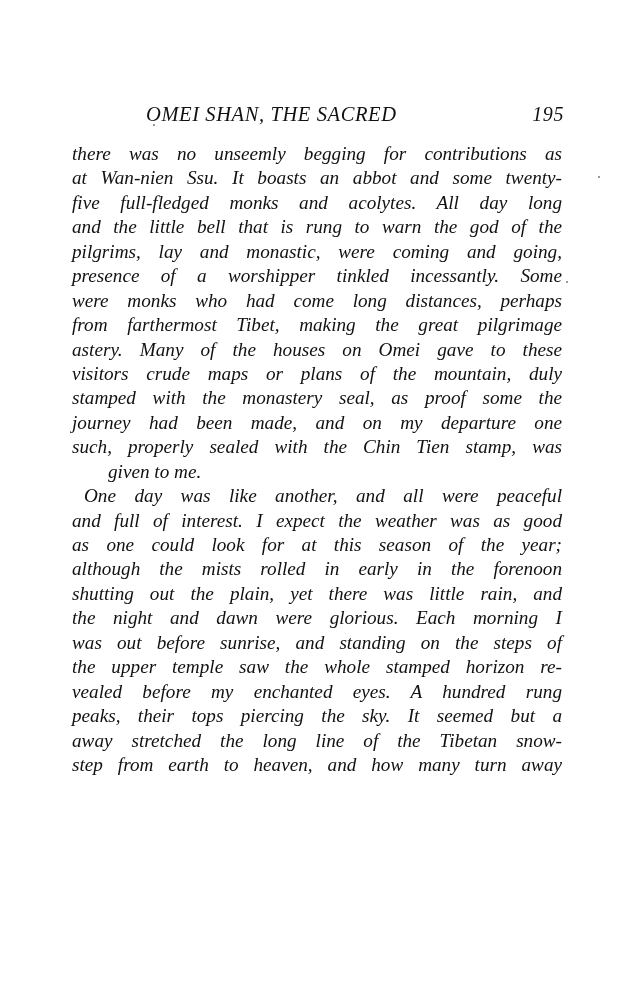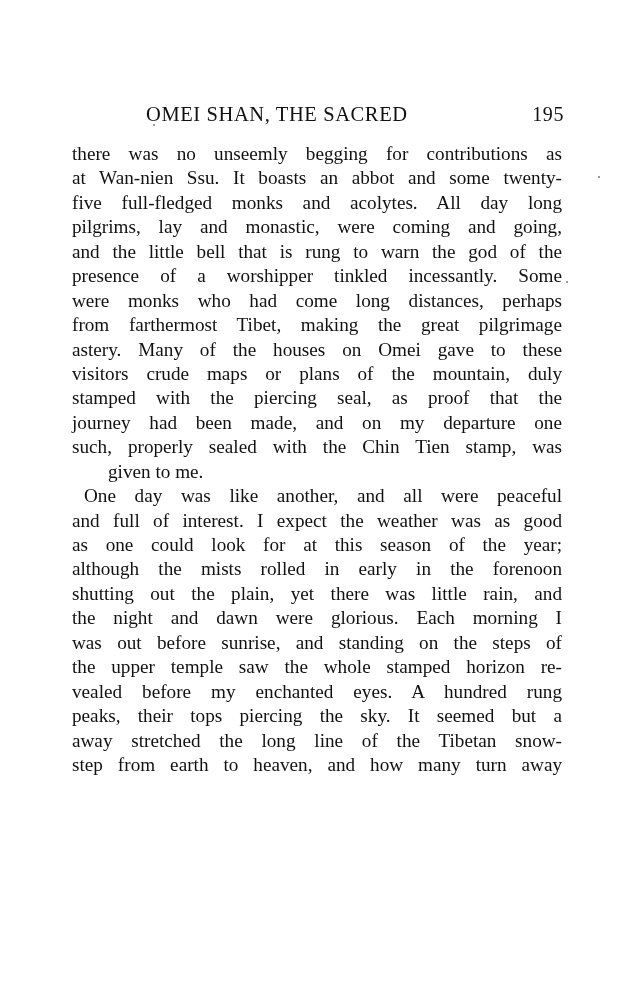--- a/index.html
+++ b/index.html
@@ -14,20 +14,21 @@
       overflow: hidden;
       font-family: "Liberation Serif", "DejaVu Serif", serif;
       color: #111111;
     }
     .page {
       position: absolute;
       left: 0;
       top: 0;
       width: 512px;
       height: 1000px;
+      font-style: italic;
     }
     .running-head {
       position: absolute;
       top: 101px;
       left: 146px;
       width: 418px;
       height: 26px;
       font-size: 20.5px;
       letter-spacing: 0.6px;
       line-height: 26px;
@@ -85,28 +86,28 @@
     <span class="title">OMEI SHAN, THE SACRED</span>
     <span class="folio">195</span>
   </div>
 
   <div class="body-text">
 
     <div>
       <span class="line">there was no unseemly begging for contributions as</span>
       <span class="line">at Wan-nien Ssu. It boasts an abbot and some twenty-</span>
       <span class="line">five full-fledged monks and acolytes. All day long</span>
+      <span class="line">and the little bell that is rung to warn the god of the</span>
       <span class="line">pilgrims, lay and monastic, were coming and going,</span>
-      <span class="line">and the little bell that is rung to warn the god of the</span>
       <span class="line">presence of a worshipper tinkled incessantly. Some</span>
       <span class="line">were monks who had come long distances, perhaps</span>
       <span class="line">from farthermost Tibet, making the great pilgrimage</span>
       <span class="line">astery. Many of the houses on Omei gave to these</span>
       <span class="line">visitors crude maps or plans of the mountain, duly</span>
-      <span class="line">stamped with the piercing seal, as proof that the</span>
+      <span class="line">stamped with the monastery seal, as proof some the</span>
       <span class="line">journey had been made, and on my departure one</span>
       <span class="line">such, properly sealed with the Chin Tien stamp, was</span>
       <span class="line last">given to me.</span>
     </div>
 
     <div>
       <span class="line indent">One day was like another, and all were peaceful</span>
       <span class="line">and full of interest. I expect the weather was as good</span>
       <span class="line">as one could look for at this season of the year;</span>
       <span class="line">although the mists rolled in early in the forenoon</span>

